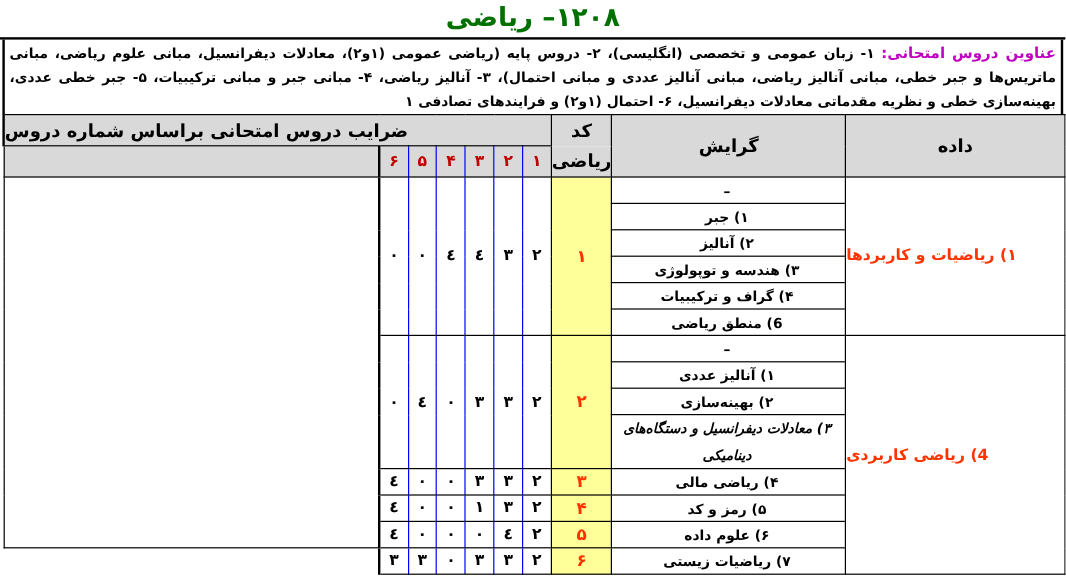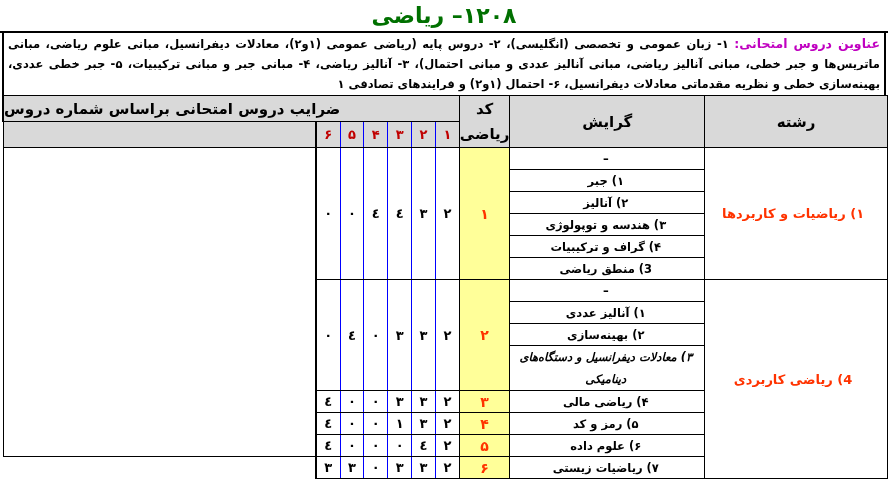--- a/index.html
+++ b/index.html
@@ -8,21 +8,21 @@
   .title-line { position:absolute; left:0; top:31px; width:888px; height:2px; background:#000; }
   .intro { position:absolute; left:2px; top:33px; width:884px; height:62px; border-left:2px solid #000; border-right:2px solid #000; box-sizing:border-box; padding:1px 4px 0 4px; font-size:11.5px; font-weight:bold; line-height:20px; color:#000; text-align:justify; }
   .intro .lbl { color:#c000c0; font-size:12.5px; }
   table { position:absolute; left:2px; top:95px; border-collapse:collapse; table-layout:fixed; direction:rtl; }
   td, th { padding:0; border:1px solid #000; font-weight:bold; }
   .hdr { background:#d9d9d9; font-size:15px; color:#000; text-align:center; }
   .num-h { background:#d9d9d9; color:#c00000; font-size:13px; text-align:center; border-left:1px solid #0000ff; border-right:1px solid #0000ff; }
   .code { background:#ffff99; color:#ff3300; font-size:14px; text-align:center; }
   .coef { font-size:13px; text-align:center; color:#000; border-left:1px solid #0000ff; border-right:1px solid #0000ff; }
   .br { font-size:11.5px; text-align:center; padding-right:3px; color:#000; }
-  .field { font-size:13px; color:#ff3300; text-align:center; padding-right:6px; }
+  .field { font-size:13px; color:#ff3300; text-align:left; padding-right:6px; }
   .empty { background:#fff; }
   .thick-l { border-left:2px solid #000 !important; }
 </style>
 </head>
 <body>
 
 <div class="title">۱۲۰۸– ریاضی</div>
 <div class="title-line"></div>
 
 <div class="intro">
@@ -37,21 +37,21 @@
     <col style="width:24px">
       <col style="width:24px">
       <col style="width:24px">
     <col style="width:24px">
       <col style="width:24px">
       <col style="width:24px">
     <col style="width:316px">
   </colgroup>
   <tbody>
       <tr style="height:26px">
-    <td class="hdr" rowspan="2">رشته</td>
+    <td class="hdr" rowspan="2">داده</td>
     <td class="hdr" rowspan="2">گرایش</td>
     <td class="hdr" style="border-bottom:none;">کد</td>
     <td class="hdr thick-l" colspan="7" style="text-align:left;">ضرایب دروس امتحانی براساس شماره دروس</td>
   </tr>
   <tr style="height:26px">
     <td class="hdr" style="border-top:none;">ریاضی</td>
     <td class="num-h">۱</td>
     <td class="num-h">۲</td>
     <td class="num-h">۳</td>
     <td class="num-h">۴</td>
@@ -78,21 +78,21 @@
   <tr style="height:22px">
         <td class="br">۲) آنالیز</td>
       </tr>
   <tr style="height:22px">
         <td class="br">۳) هندسه و توپولوژی</td>
       </tr>
   <tr style="height:22px">
         <td class="br">۴) گراف و ترکیبیات</td>
       </tr>
   <tr style="height:22px">
-        <td class="br">3) منطق ریاضی</td>
+        <td class="br">6) منطق ریاضی</td>
       </tr>
 
   <tr style="height:22px">
     <td class="field" rowspan="8">4) ریاضی کاربردی</td>
     <td class="br" style="text-align:center;">–</td>
     <td class="code" rowspan="4">۲</td>
     <td class="coef" rowspan="4">۲</td>
     <td class="coef" rowspan="4">۳</td>
     <td class="coef" rowspan="4">۳</td>
     <td class="coef" rowspan="4">۰</td>

